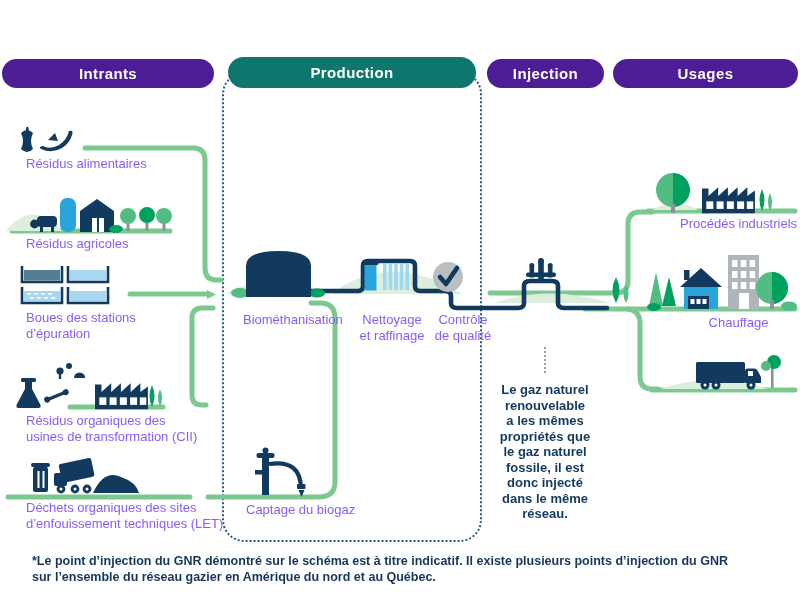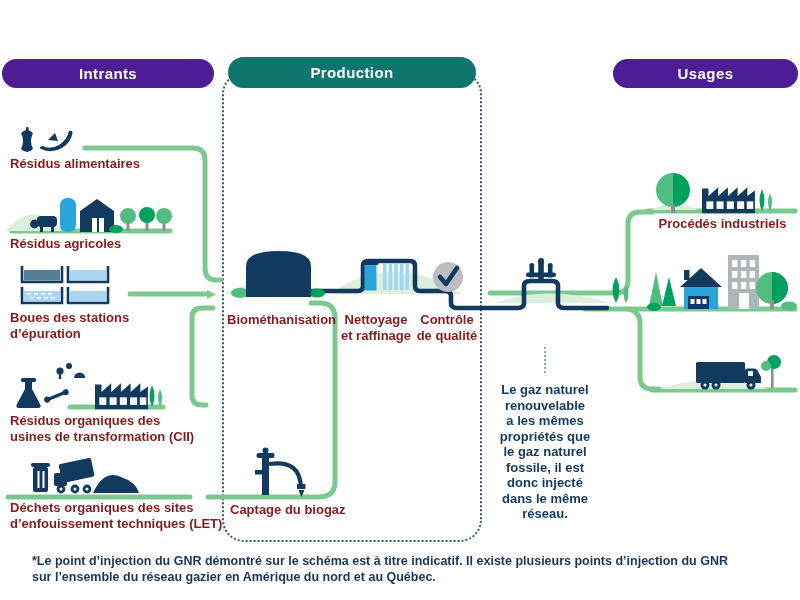--- a/index.html
+++ b/index.html
@@ -4,21 +4,21 @@
 <style>
   html,body{margin:0;padding:0;background:#ffffff;}
   #stage{position:relative;width:800px;height:600px;background:#fff;overflow:hidden;
          font-family:"Liberation Sans","DejaVu Sans",sans-serif;}
   .pill{position:absolute;height:29px;border-radius:15px;display:flex;align-items:center;justify-content:center;
         font-weight:700;font-size:15px;letter-spacing:.4px;color:#fff;}
   .pill.inactive{background:#4c1d95;}
   .pill.active{background:#0f766e;height:31px;border-radius:16px;}
   #prod-box{position:absolute;left:222px;top:72px;width:256px;height:466px;
             border:2px dotted #2c557d;border-radius:22px;}
-  .lbl{position:absolute;color:#7f1d1d;font-weight:700;font-size:13px;line-height:15.5px;white-space:pre-line;}
+  .lbl{position:absolute;color:#8b5cf6;font-weight:400;font-size:13px;line-height:15.5px;white-space:pre-line;margin-left:16px;}
   .lbl.center{text-align:center;}
   #injection-note{position:absolute;left:485px;top:374px;width:120px;text-align:center;
                   color:#123A5E;font-weight:700;font-size:13px;line-height:15.5px;white-space:pre-line;margin-top:8px;}
   #footnote{position:absolute;left:8px;top:553px;width:745px;color:#16365C;
             font-weight:700;font-size:12.5px;line-height:16px;white-space:pre-line;margin-left:24px;}
   svg{position:absolute;left:0;top:0;}
   .dotlink{position:absolute;left:544px;top:347px;height:26px;width:0;border-left:2px dotted #8FA6B8;}
 </style>
 </head>
 <body>
@@ -260,20 +260,23 @@
       <circle cx="766" cy="366" r="5" fill="#52BD82"></circle>
     </g>
   </svg>
 
   <div class="pill inactive" style="left:2px;top:59px;width:212px;">
     <span>Intrants</span>
   </div>
   <div class="pill active" style="left:228px;top:57px;width:248px;">
     <span>Production</span>
   </div>
+  <div class="pill inactive" style="left:487px;top:59px;width:117px;">
+    <span>Injection</span>
+  </div>
   <div class="pill inactive" style="left:613px;top:59px;width:185px;">
     <span>Usages</span>
   </div>
 
   <div class="lbl" style="left:10px;top:156px;">Résidus alimentaires</div>
   <div class="lbl" style="left:10px;top:236px;">Résidus agricoles</div>
   <div class="lbl" style="left:10px;top:310px;width:160px;">Boues des stations
 d’épuration</div>
   <div class="lbl" style="left:10px;top:413px;width:215px;">Résidus organiques des
 usines de transformation (CII)</div>
@@ -292,16 +295,17 @@
 renouvelable
 a les mêmes
 propriétés que
 le gaz naturel
 fossile, il est
 donc injecté
 dans le même
 réseau.</div>
 
   <div class="lbl center" style="left:650px;top:216px;width:145px;">Procédés industriels</div>
+  <div class="lbl center" style="left:660px;top:315px;width:125px;">Chauffage</div>
 
   <div id="footnote">*Le point d’injection du GNR démontré sur le schéma est à titre indicatif. Il existe plusieurs points d’injection du GNR
 sur l’ensemble du réseau gazier en Amérique du nord et au Québec.</div>
 </div>
 
 </body></html>

